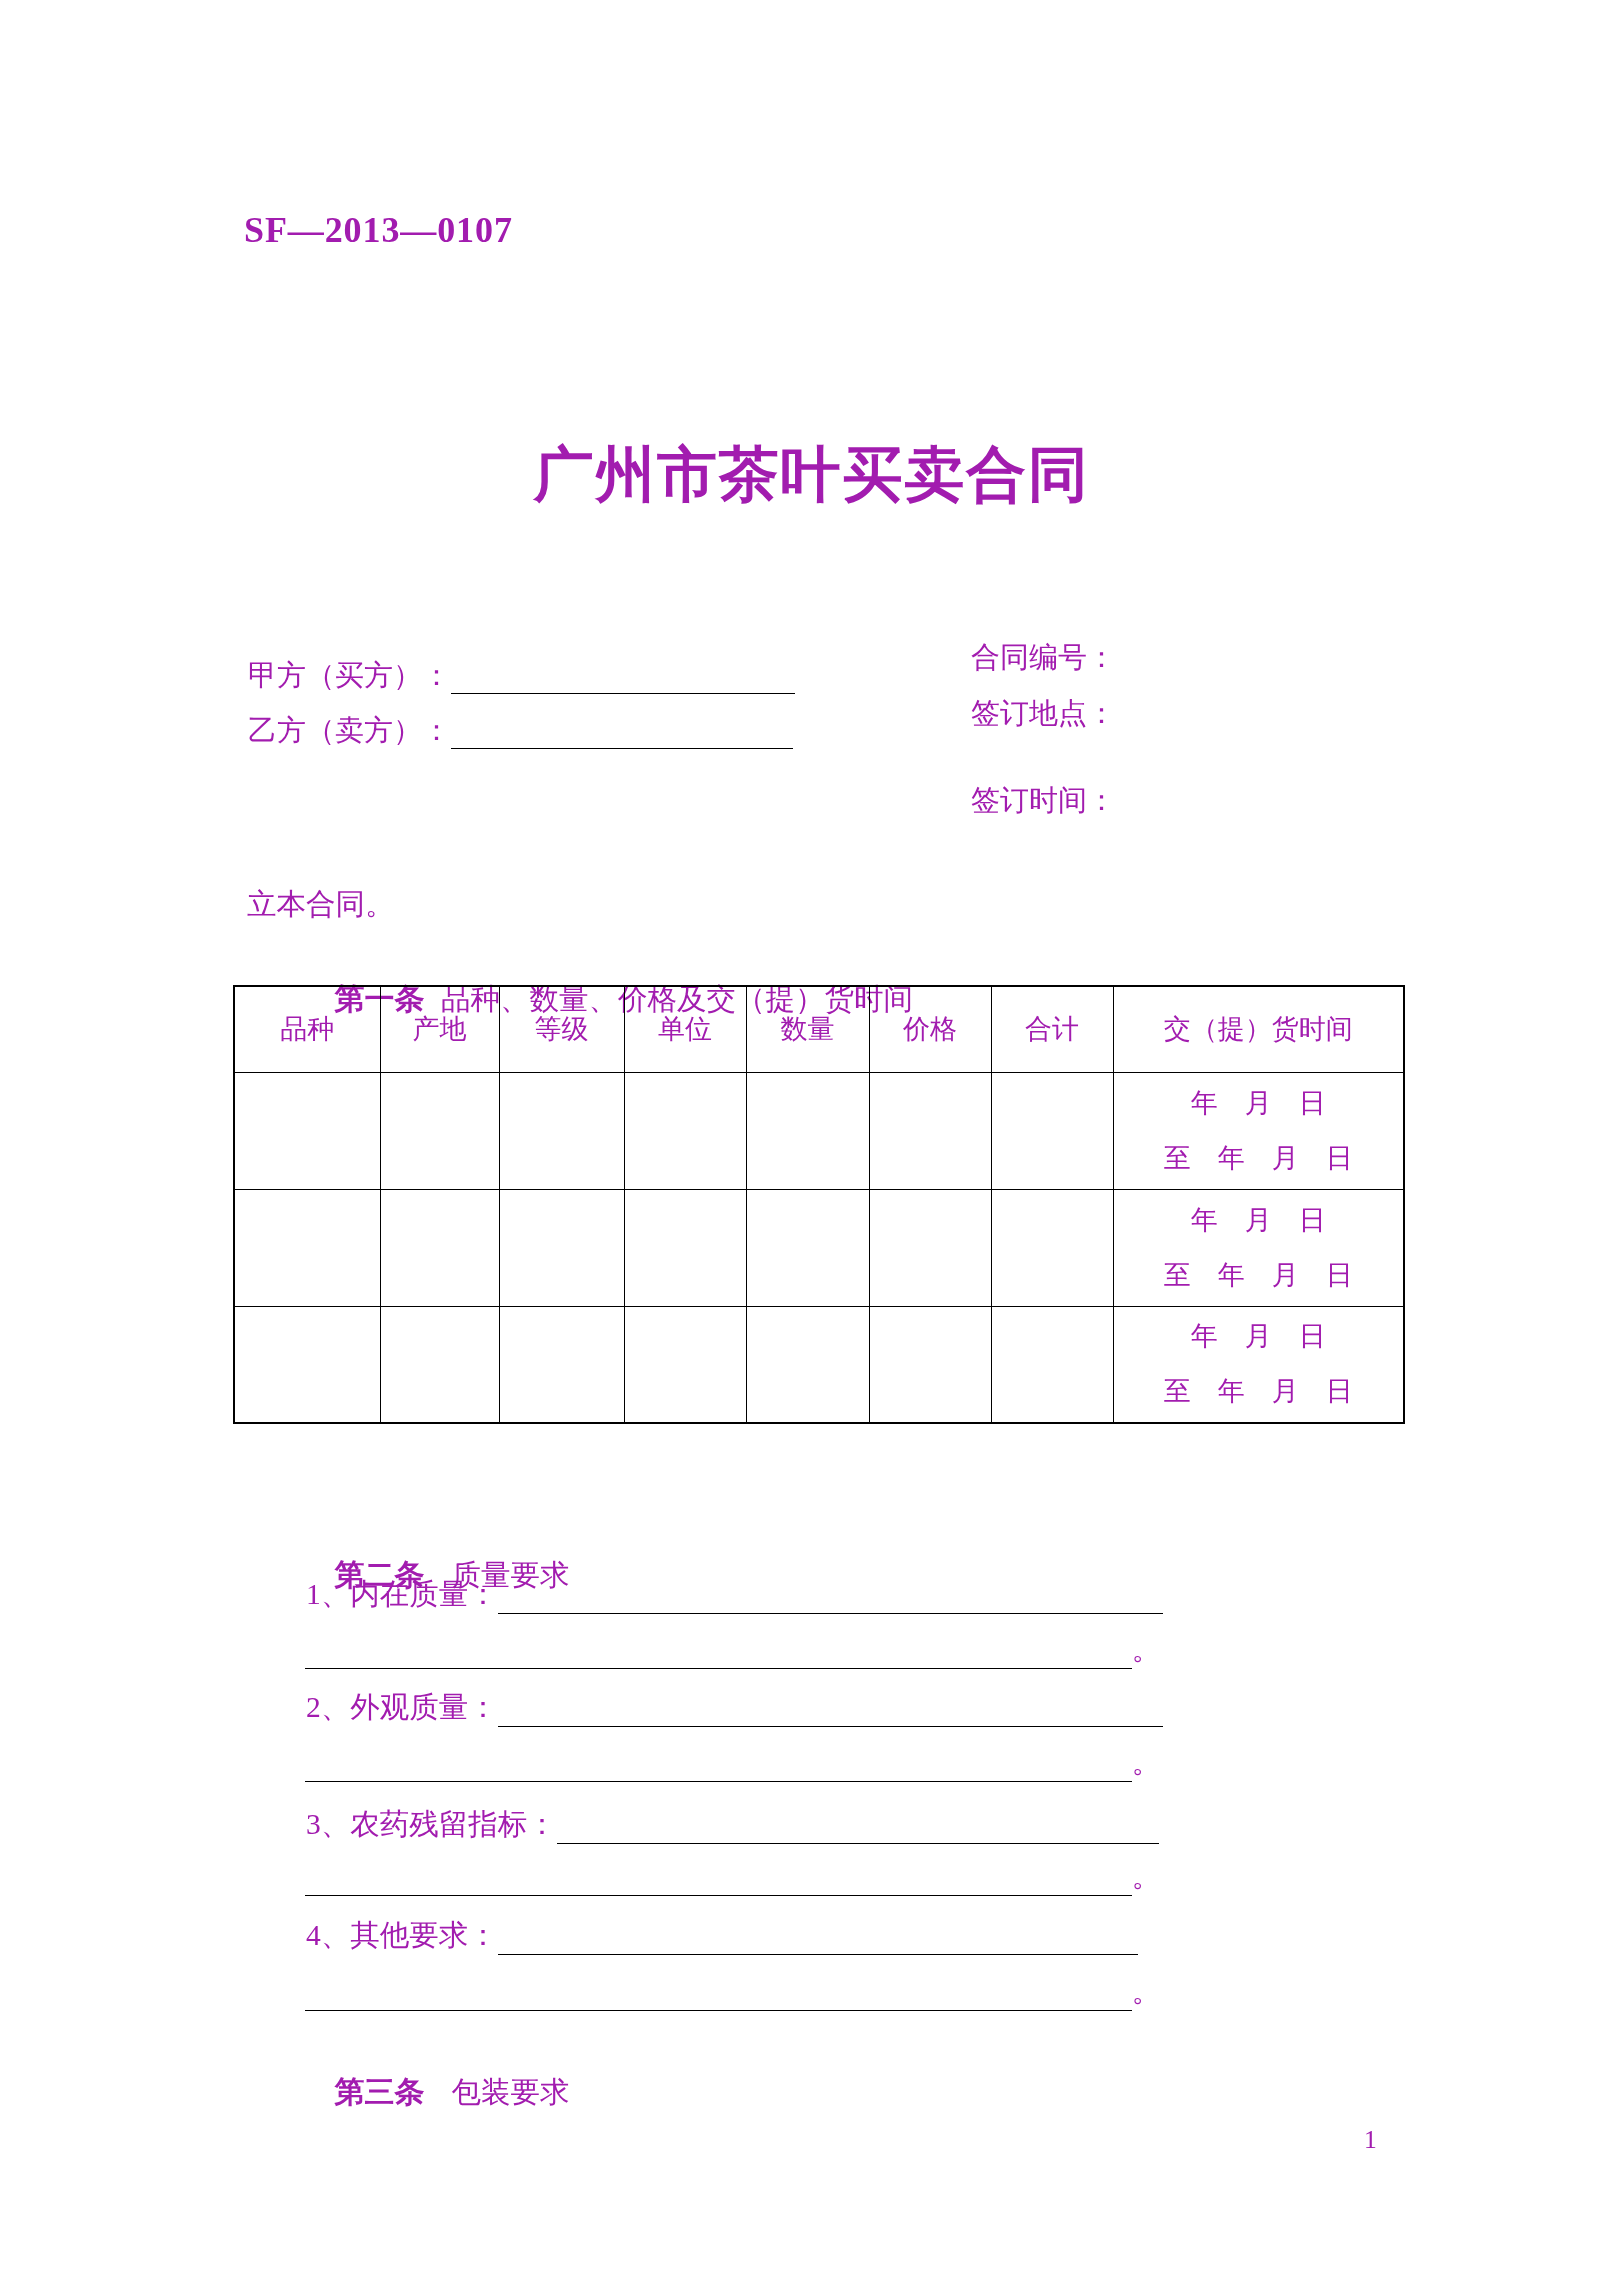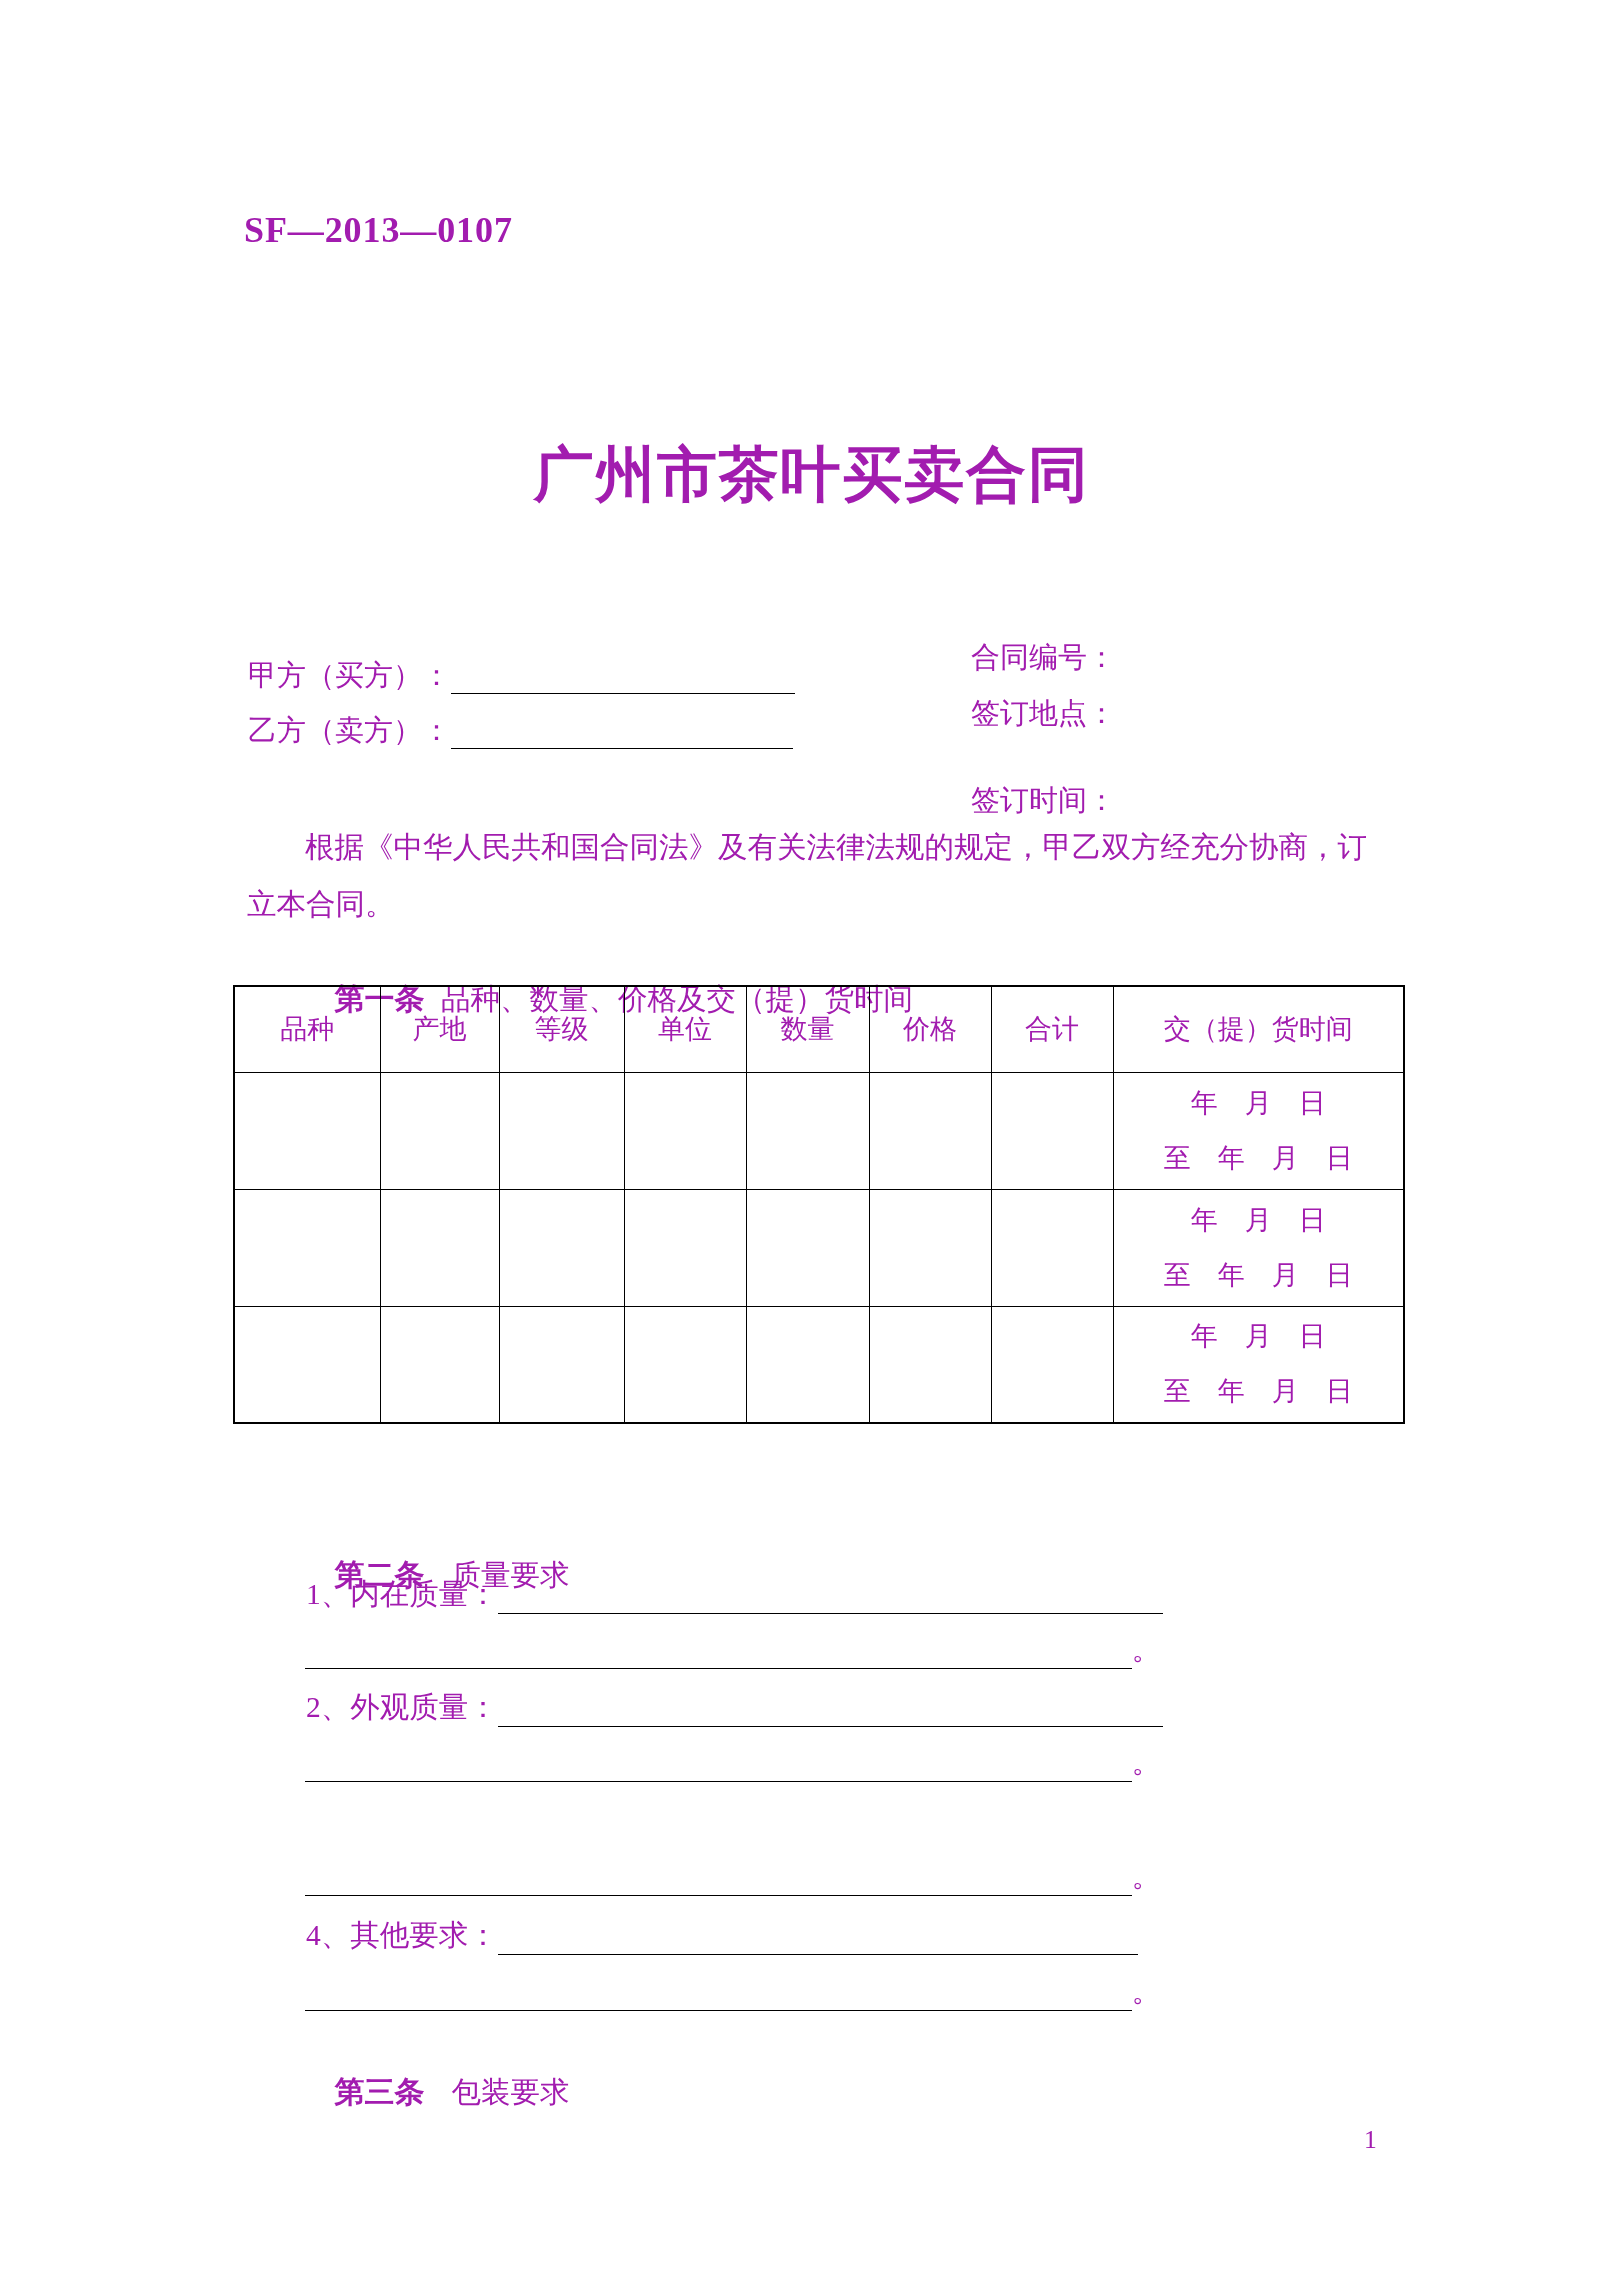--- a/index.html
+++ b/index.html
@@ -107,21 +107,20 @@
   </div>
   <div class="abs party-row party-b">
     <span class="label">乙方（卖方）：</span>
     <span class="blank"></span>
   </div>
 
   <div class="abs meta-row meta-1">合同编号：</div>
   <div class="abs meta-row meta-2">签订地点：</div>
   <div class="abs meta-row meta-3">签订时间：</div>
 
-  <div class="abs intro-line intro-1">根据《中华人民共和国合同法》及有关法律法规的规定，甲乙双方经充分协商，订</div>
   <div class="abs intro-line intro-2">立本合同。</div>
 
   <div class="abs article-heading art-1">
     <span class="art-num">第一条</span><span class="gap-sm"></span><span>品种、数量、价格及交（提）货时间</span>
   </div>
 
   <table class="contract">
     <colgroup>
       <col style="width:146px">
         <col style="width:119px">
@@ -200,20 +199,24 @@
 
   <div class="abs fill-line item-2">
     <span class="label">2、外观质量：</span>
     <span class="blank"></span>
   </div>
   <div class="abs fill-line cont-line cont-2">
     <span class="blank"></span>
     <span class="period">。</span>
   </div>
 
+  <div class="abs fill-line item-3">
+    <span class="label">3、农药残留指标：</span>
+    <span class="blank"></span>
+  </div>
   <div class="abs fill-line cont-line cont-3">
     <span class="blank"></span>
     <span class="period">。</span>
   </div>
 
   <div class="abs fill-line item-4">
     <span class="label">4、其他要求：</span>
     <span class="blank"></span>
   </div>
   <div class="abs fill-line cont-line cont-4">

